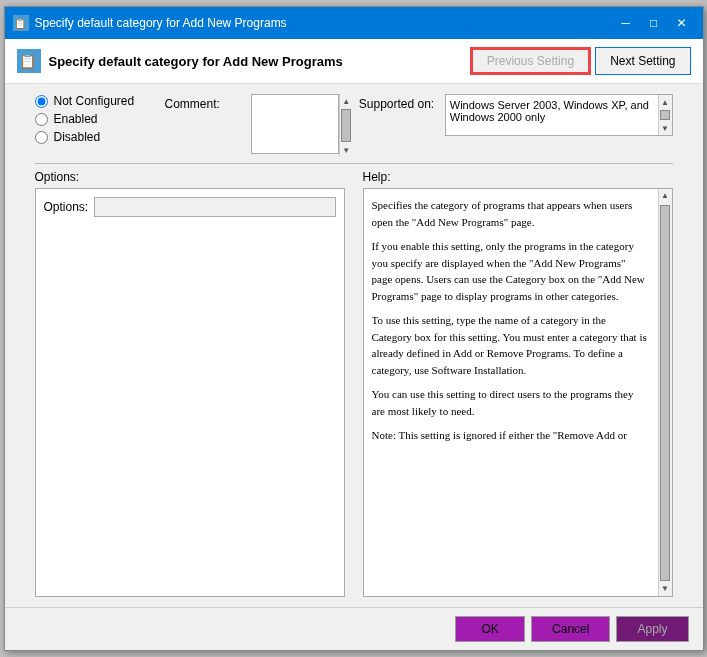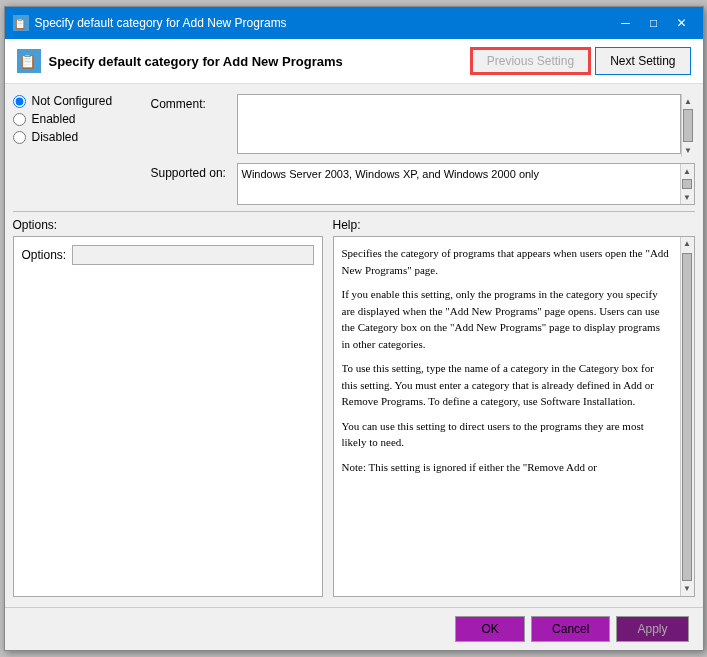--- a/index.html
+++ b/index.html
@@ -109,21 +109,21 @@
       border: 1px solid #0078d7;
       color: #000;
     }
     .header-btn:disabled {
       color: #aaa;
       cursor: default;
     }
 
     .dialog-body {
       flex: 1;
-      padding: 10px 8px;
+      padding: 10px 30px;
       display: flex;
       flex-direction: column;
       overflow: hidden;
     }
 
     .radio-section {
       display: flex;
       flex-direction: column;
       gap: 4px;
       margin-bottom: 6px;
@@ -144,23 +144,22 @@
       align-items: flex-start;
     }
 
     .radio-col {
       min-width: 130px;
     }
 
     .right-col {
       flex: 1;
       display: flex;
-      flex-direction: column;
-      gap: 6px;
-      margin-left: 8px;
+      flex-direction: row;
+      gap: 6px;
     }
 
     .field-row {
       display: flex;
       align-items: flex-start;
       gap: 6px;
     }
     .field-label {
       font-size: 12px;
       min-width: 80px;
@@ -216,21 +215,21 @@
     }
 
     .divider {
       border: none;
       border-top: 1px solid #bbb;
       margin: 6px 0;
     }
 
     .options-help-row {
       display: flex;
-      gap: 0;
+      gap: 8px;
       flex: 1;
       overflow: hidden;
       justify-content: center;
     }
 
     .options-section {
       width: 310px;
       display: flex;
       flex-direction: column;
       flex-shrink: 0;

